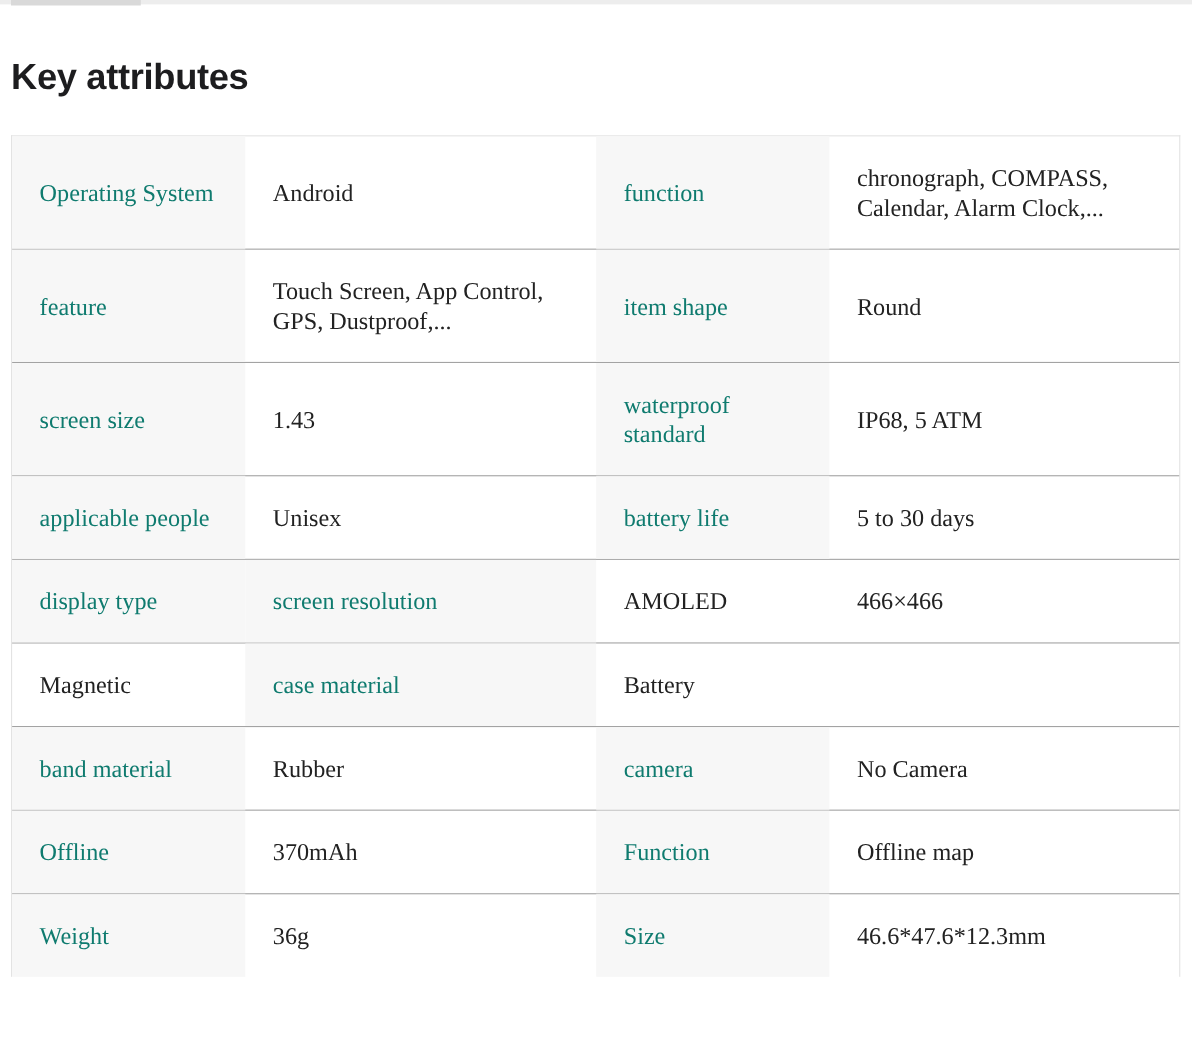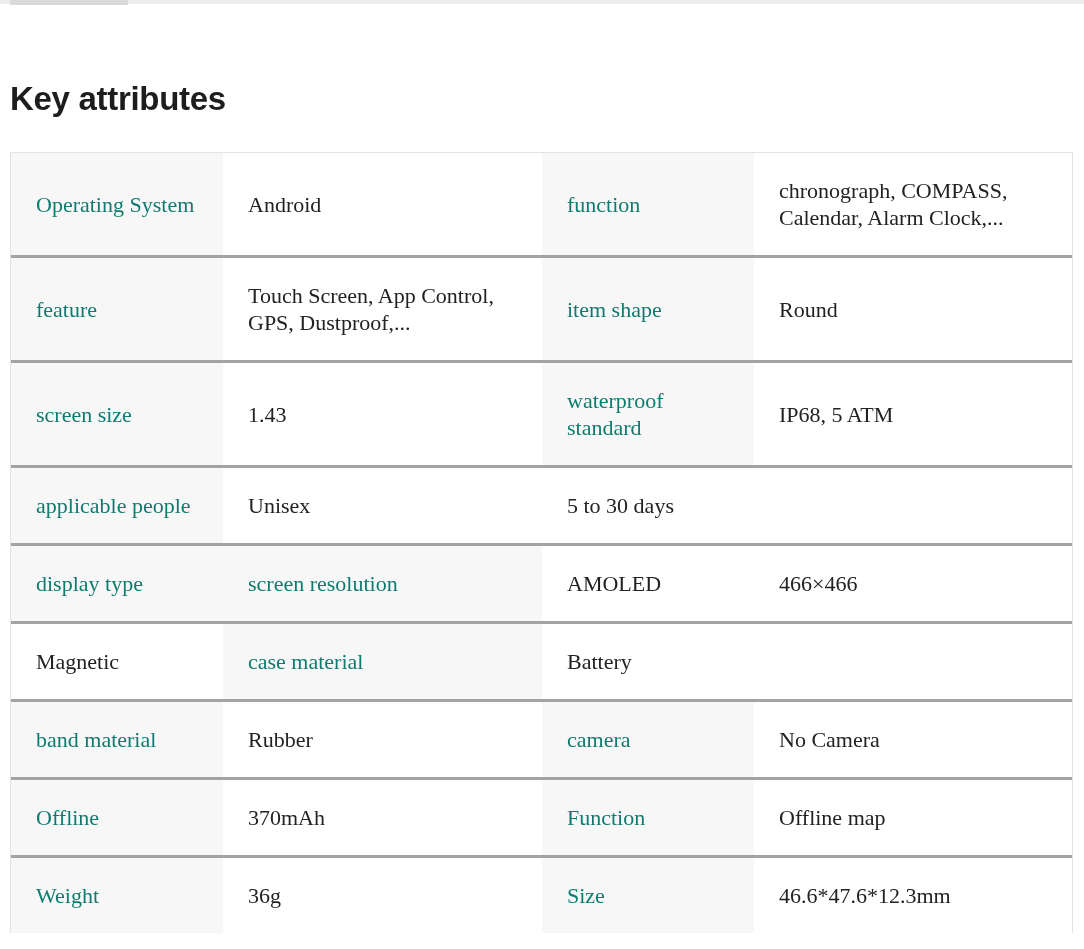--- a/index.html
+++ b/index.html
@@ -23,42 +23,42 @@
     top: 0; left: 10px;
     width: 118px; height: 5px;
     background: #d9d9d9;
   }
   .page {
     position: absolute;
     top: 0; left: 10px;
     width: 1061px;
   }
   .page-title {
-    margin: 81px 0 0 0;
+    margin: 52px 0 0 0;
     font-size: 33px;
     line-height: 35px;
     font-weight: 700;
     letter-spacing: -0.3px;
     color: #1d1d1f;
   }
   .attr-table {
     margin-top: 36px;
     width: 1061px;
     box-sizing: content-box;
     border: 1px solid #e3e3e3;
     border-bottom: none;
     background: #ffffff;
   }
   .attr-row {
     display: grid;
     grid-template-columns: 212px 319px 212px 1fr;
     font-family: Liberation Serif, serif;
   }
   .attr-row + .attr-row {
-    border-top: 3px solid #a3a3a3;
+    border-top: 1px solid #a3a3a3;
   }
   .cell {
     display: flex;
     align-items: center;
     box-sizing: border-box;
     font-size: 22px;
     line-height: 27px;
   }
   .cell.label {
     background: #f7f7f7;
@@ -100,20 +100,21 @@
     <div class="attr-row">
       <div class="cell label">screen size</div>
       <div class="cell value">1.43</div>
       <div class="cell label">waterproof standard</div>
       <div class="cell value">IP68, 5 ATM</div>
     </div>
 
     <div class="attr-row">
       <div class="cell label">applicable people</div>
       <div class="cell value">Unisex</div>
+      <div class="cell label">battery life</div>
       <div class="cell value">5 to 30 days</div>
     </div>
 
     <div class="attr-row">
       <div class="cell label">display type</div>
       <div class="cell label">screen resolution</div>
       <div class="cell value">AMOLED</div>
       <div class="cell value">466×466</div>
     </div>
 

